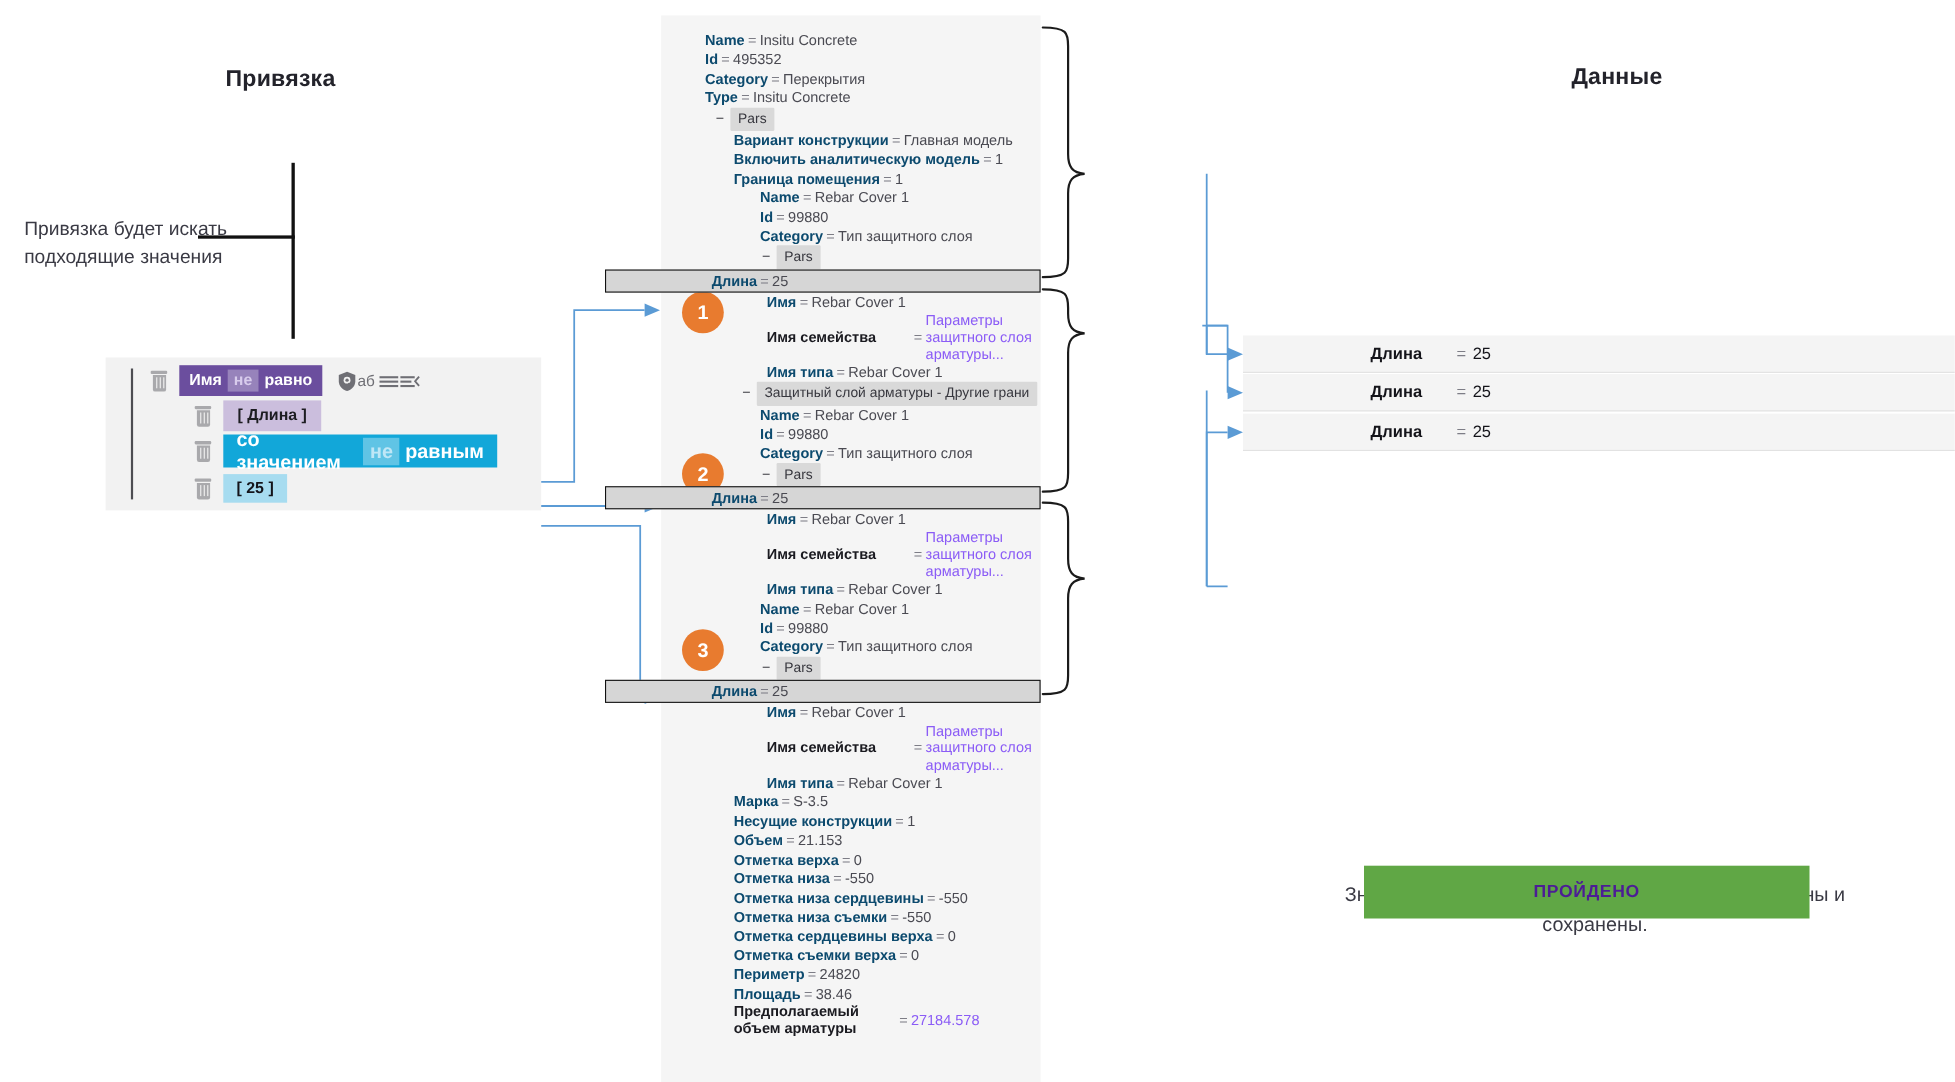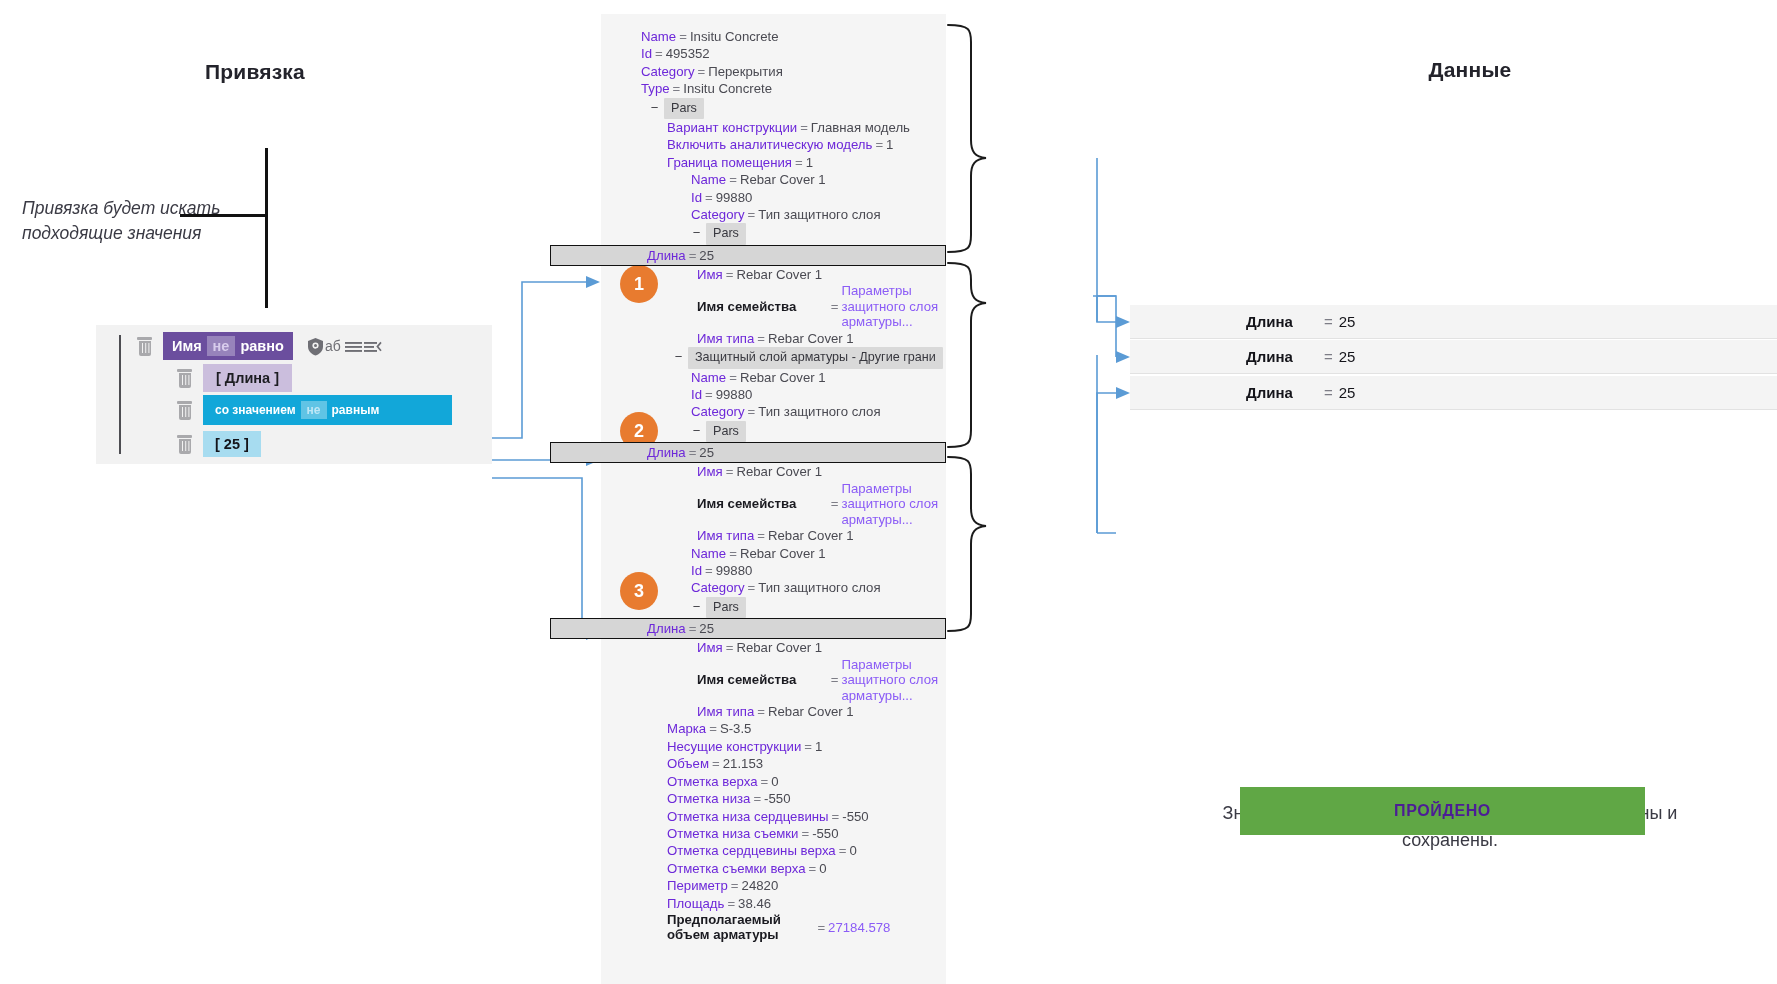--- a/index.html
+++ b/index.html
@@ -16,21 +16,21 @@
   .heading{
     font-size:21px;font-weight:bold;color:#23232b;text-align:center;
     letter-spacing:.2px;
   }
   #heading-binding{left:130px;top:60px;width:250px;}
   #heading-data{left:1300px;top:58px;width:340px;}
 
   .caption{
     font-size:17.5px;color:#3a3a44;line-height:1.45;
   }
-  #caption-left{left:22px;top:196px;width:250px;font-style:italic;}
+  #caption-left{left:22px;top:196px;width:250px;}
   #caption-right{
     left:1210px;top:800px;width:480px;text-align:center;
     font-size:18px;color:#3a3a44;line-height:1.5;
   }
 
   
   #caption-elbow{left:265px;top:148px;width:58px;height:160px;}
   #caption-elbow .v{position:absolute;left:0;top:0;width:3px;height:160px;background:#111;}
   #caption-elbow .h{position:absolute;left:-85px;top:66px;width:88px;height:3px;background:#111;}
 
@@ -58,22 +58,22 @@
   .chip-purple{background:#6b4e9e;}
   .chip-neg{
     background:rgba(255,255,255,.30);color:#d8ccec;
     padding:2px 6px;margin:0 5px;font-weight:bold;
   }
   .chip-lilac{
     background:#cbbedd;color:#1d1d22;font-weight:bold;font-size:14.5px;
     height:28px;display:inline-flex;align-items:center;padding:0 13px;
   }
   .chip-cyan{
-    background:#12a7d9;color:#fff;font-weight:bold;font-size:12px;
-    height:30px;display:inline-flex;align-items:center;padding:0 12px;width:225px;
+    background:#12a7d9;color:#fff;font-weight:bold;font-size:18px;
+    height:30px;display:inline-flex;align-items:center;padding:0 12px;width:225px;justify-content:center;
   }
   .chip-cyan .chip-neg{background:rgba(255,255,255,.33);color:#bfe7f6;}
   .chip-cyanlight{
     background:#a7dcf0;color:#14141a;font-weight:bold;font-size:14.5px;
     height:26px;display:inline-flex;align-items:center;padding:0 12px;
   }
 
   
   .ficons{display:flex;align-items:center;margin-left:13px;}
   .ic{width:19px;height:19px;position:relative;flex:0 0 auto;}
@@ -83,21 +83,21 @@
   
   #tree-panel{
     left:601px;top:14px;width:345px;height:970px;
     background:#f5f5f5;
   }
   .trow{
     position:relative;font-size:13.2px;line-height:17.4px;
     white-space:nowrap;color:#4a4a52;
     padding:0 0 0 0;
   }
-  .trow b{color:#6d28d9;font-weight:normal;}
+  .trow b{color:#0c4a6e;font-weight:bold;}
   .eq{color:#7d7d86;padding:0 3px;}
   .grp{
     display:inline-block;background:#d9d9d9;color:#37373e;
     font-size:12.6px;padding:2px 7px;border-radius:1px;font-weight:normal;
   }
   .minus{
     display:inline-block;width:11px;text-align:center;color:#3b3b42;
     font-size:13px;margin-right:4px;
   }
   .hl{

